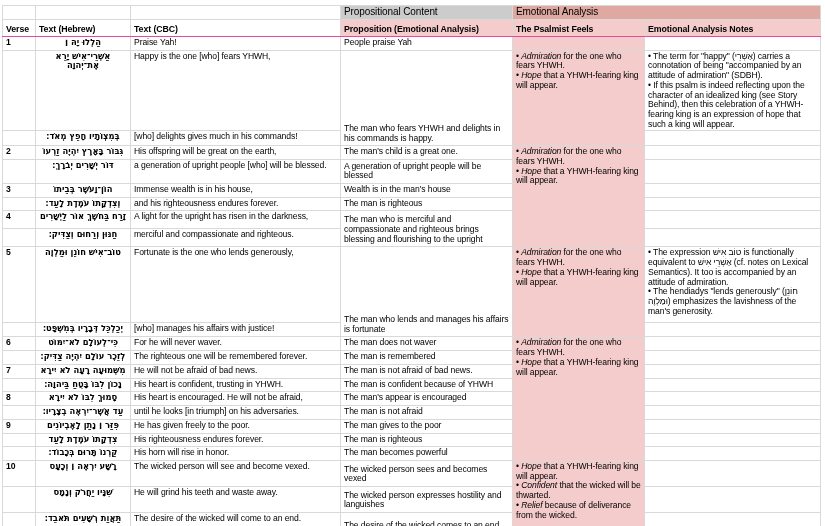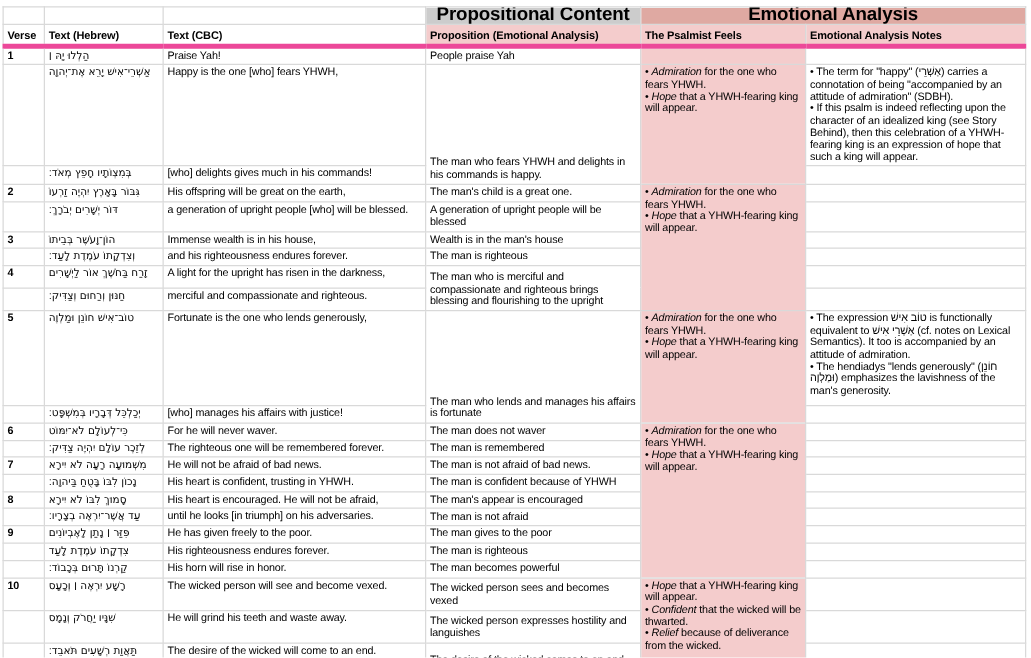--- a/index.html
+++ b/index.html
@@ -3,30 +3,30 @@
 <meta charset="utf-8">
 <style>
   html,body{margin:0;padding:0;background:#fff;}
   body{width:825px;height:526px;position:relative;font-family:"Liberation Sans",sans-serif;color:#000;}
   table{border-collapse:collapse;table-layout:fixed;position:absolute;left:2px;top:5px;width:818px;}
   td{border:1px solid var(--grid,#d9d9d9);padding:1px 3px;vertical-align:top;
      font-size:8.6px;line-height:9.7px;letter-spacing:-0.1px;overflow:hidden;word-wrap:break-word;}
   
   tr.ghr{height:14px;}
   td.ghb{background:#fff;}
-  td.gh{font-weight:bold;text-align:center;font-size:15px;}
+  td.gh{font-weight:normal;font-size:10px;}
   td.gh-prop{background:var(--header-gray,#cccccc);}
   td.gh-emot{background:var(--emotional-header,#dfa9a2);}
   
   tr.chr{height:17px;}
-  tr.chr td{font-weight:bold;font-size:8.8px;border-bottom:4px solid #ec4899;vertical-align:bottom;}
+  tr.chr td{font-weight:bold;font-size:8.8px;border-bottom:1px solid #ec4899;vertical-align:bottom;}
   tr.chr td.pinkh{background:var(--pink,#f4cccc);}
   
   td.v{font-weight:bold;}
-  td.heb{font-family:"DejaVu Serif","DejaVu Sans",serif;font-size:8.4px;letter-spacing:0;text-align:left;}
+  td.heb{font-family:"DejaVu Serif","DejaVu Sans",serif;font-size:8.4px;letter-spacing:0;text-align:center;font-weight:bold;}
   td.prop{vertical-align:bottom;padding-bottom:2px;margin-left:12px;}
   td.feels{background:var(--pink,#f4cccc);}
   td.notes{background:#fff;}
   .bl{margin:0;}
   i{font-style:italic;}
 </style>
 </head>
 <body>
 
 <table>

